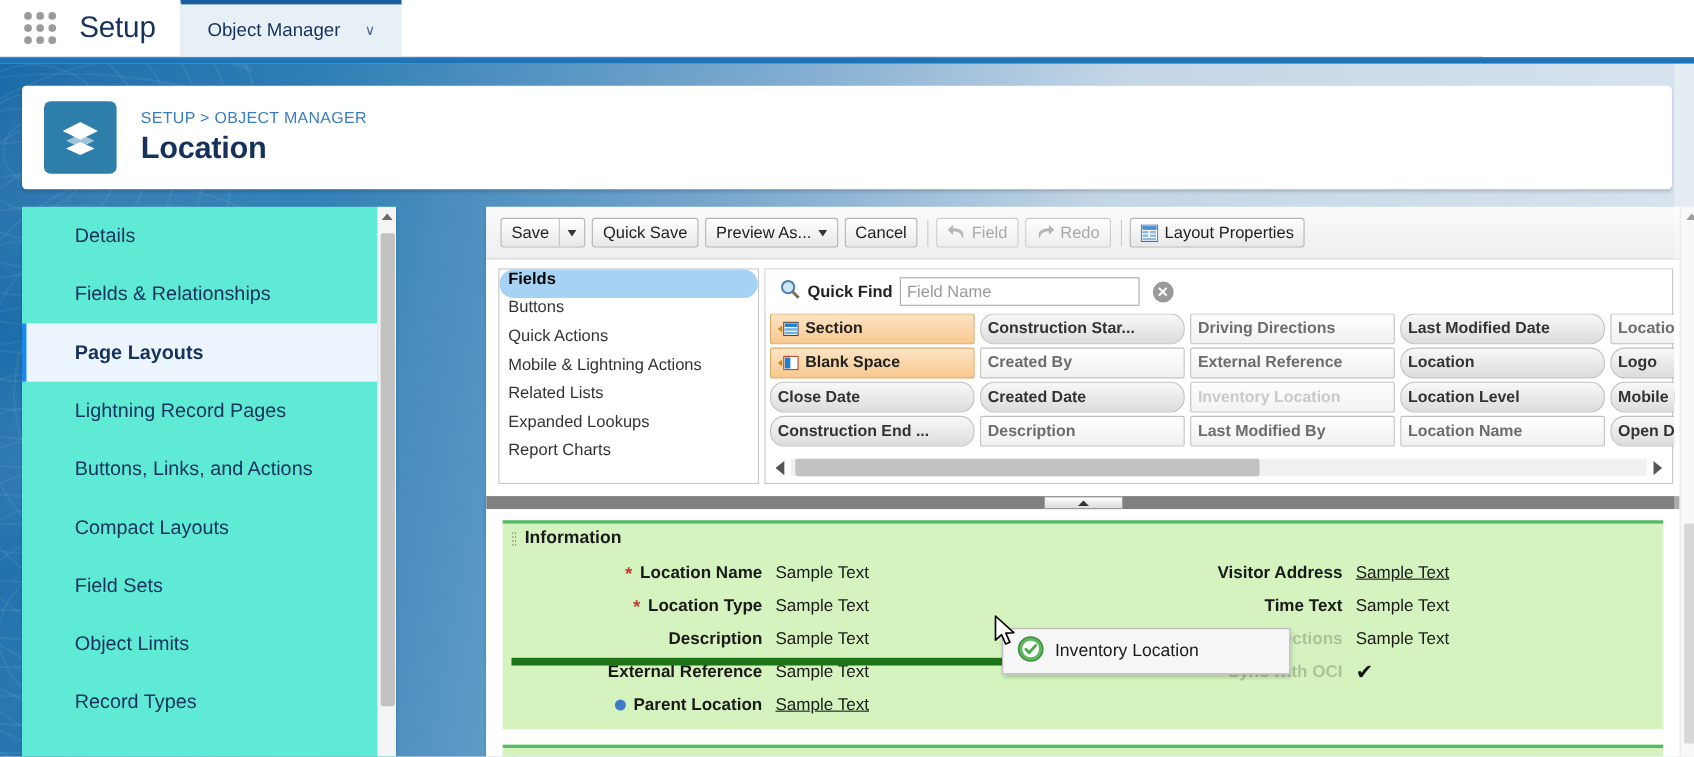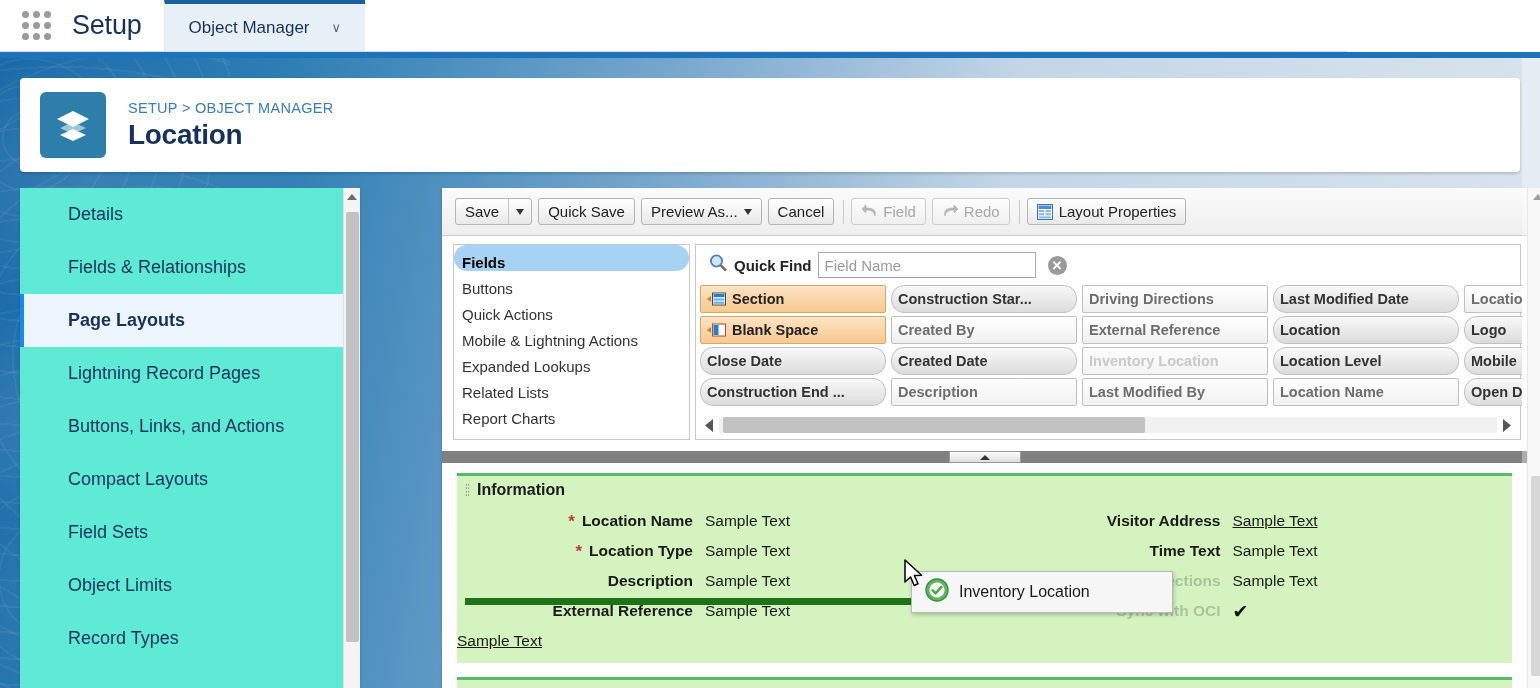--- a/index.html
+++ b/index.html
@@ -172,21 +172,21 @@
   
   #palette-wrap {
     position: absolute; left: 0; top: 48px; width: 1085px; height: 215px;
     background: #ffffff;
   }
   #palette-types {
     position: absolute; left: 11px; top: 8px; width: 237px; height: 196px;
     background: #ffffff; border: 1px solid #c8c8c8;
   }
   .ptype {
-    height: 26px; display: flex; align-items: flex-end; padding-left: 8px;
+    height: 26px; display: flex; align-items: flex-start; padding-left: 8px;
     font-size: 15px; color: #333; cursor: pointer; border-radius: 13px;
   }
   .ptype.active { background: #a6d2f4; font-weight: bold; color: #000; }
 
   #palette-fields {
     position: absolute; left: 253px; top: 8px; width: 826px; height: 196px;
     background: #ffffff; border: 1px solid #c8c8c8;
   }
   #quickfind-row {
     height: 40px; display: flex; align-items: center; padding-left: 12px;
@@ -480,24 +480,24 @@
       <div class="ptype">
         <span>Buttons</span>
         </div>
       <div class="ptype">
         <span>Quick Actions</span>
         </div>
       <div class="ptype">
         <span>Mobile &amp; Lightning Actions</span>
         </div>
       <div class="ptype">
+        <span>Related Lists</span>
+        </div>
+      <div class="ptype">
         <span>Expanded Lookups</span>
-        </div>
-      <div class="ptype">
-        <span>Related Lists</span>
         </div>
       <div class="ptype">
         <span>Report Charts</span>
         </div>
     </div>
 
     <div id="palette-fields">
       <div id="quickfind-row">
         <span>
           <svg width="20" height="20" viewBox="0 0 20 20">
@@ -646,20 +646,24 @@
             </span>
             <span class="fvalue">Sample Text</span>
           </div>
           <div class="frow">
             <span class="flabel">
               <span>External Reference</span>
             </span>
             <span class="fvalue">Sample Text</span>
           </div>
           <div class="frow">
+            <span class="flabel">
+              <span class="lookup-dot"></span>
+              <span>Parent Location</span>
+            </span>
             <span class="fvalue link">Sample Text</span>
           </div>
           <div id="drop-indicator"></div>
         </div>
 
         <div class="col">
           <div class="frow">
             <span class="flabel">
               <span>Visitor Address</span>
             </span>

